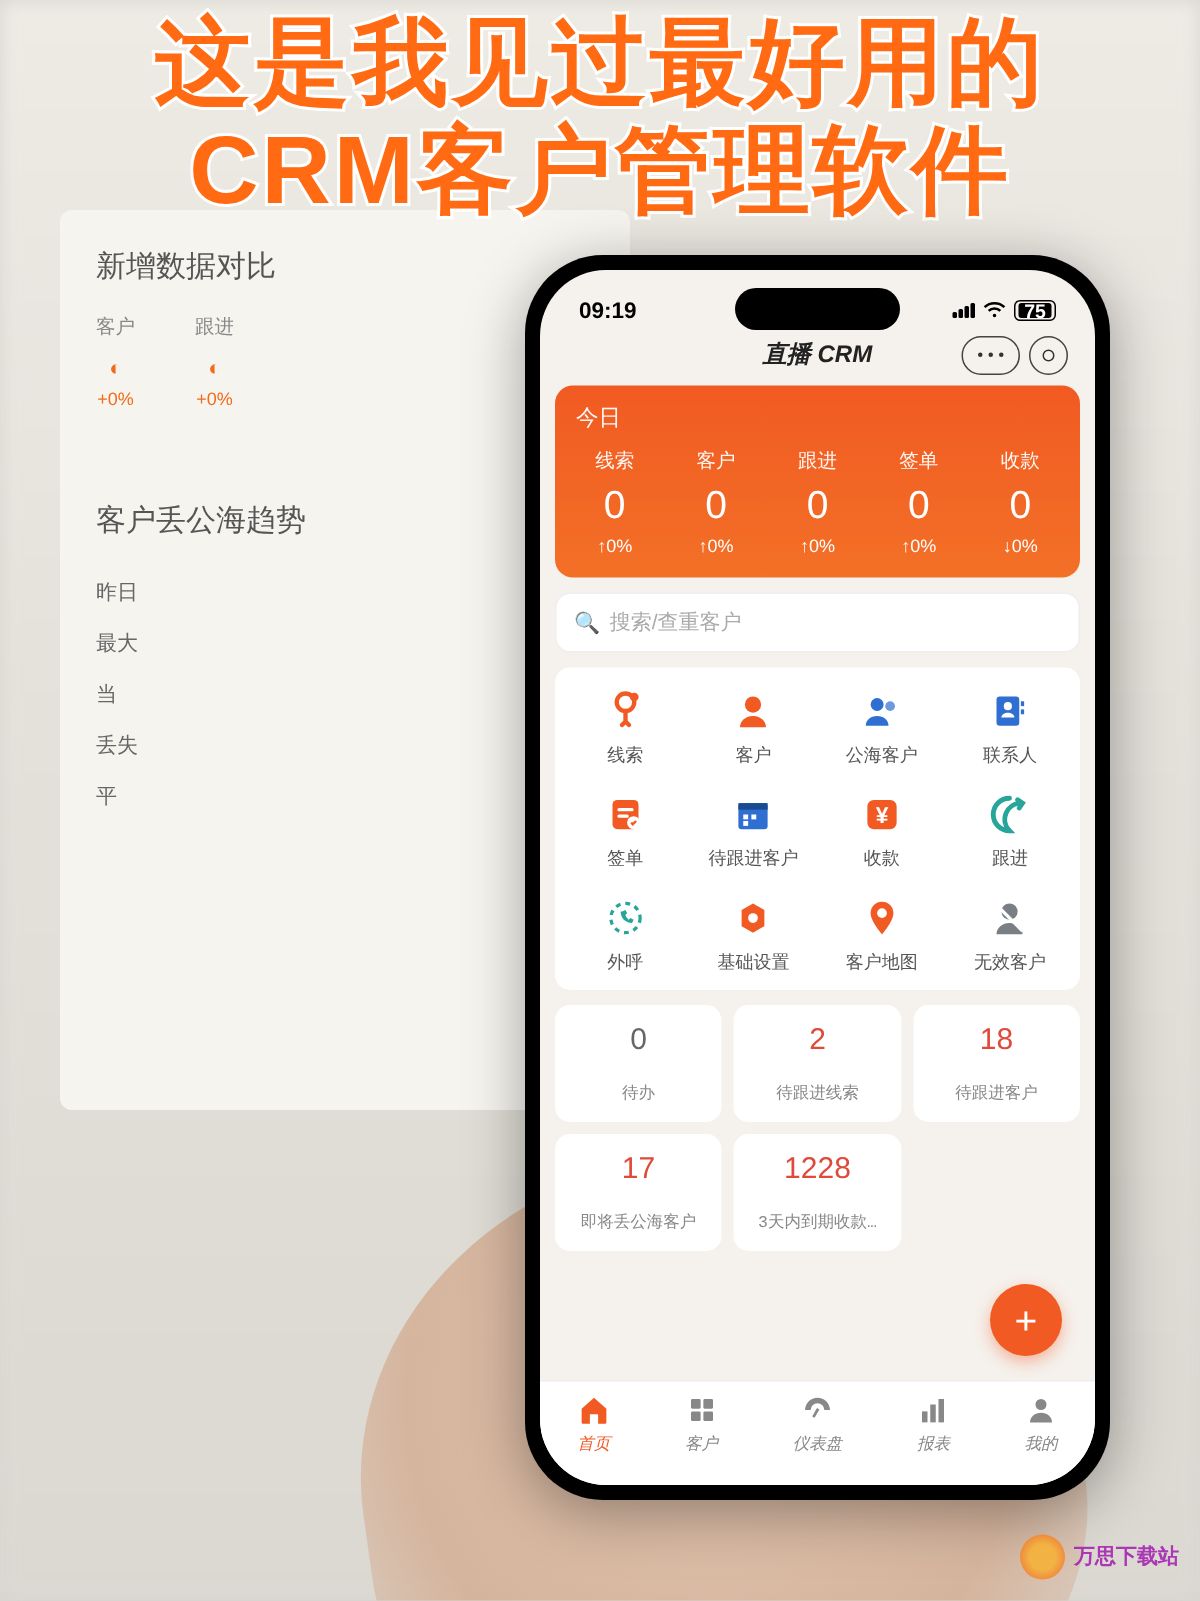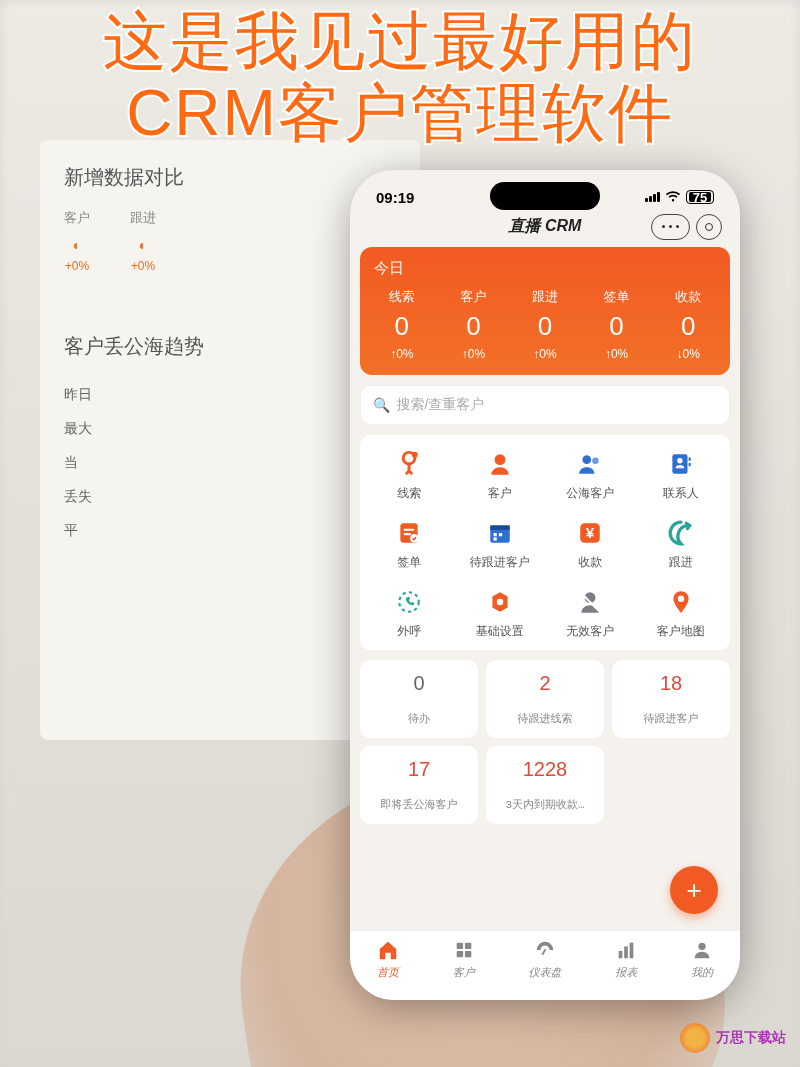--- a/index.html
+++ b/index.html
@@ -11,27 +11,27 @@
 .desktop-section-title { font-size: 20px; font-weight: 400; color: #555; margin-bottom: 18px; }
 .desktop-metrics { display: flex; gap: 40px; margin-bottom: 40px; }
 .desktop-metric { text-align: center; }
 .desktop-metric-label { font-size: 13px; color: #888; margin-bottom: 10px; }
 .desktop-metric-val { color: #f26a1b; font-size: 14px; font-weight: 600; margin-bottom: 6px; }
 .desktop-metric-pct { color: #f26a1b; font-size: 12px; }
 .desktop-list { }
 .desktop-list-item { font-size: 14px; color: #666; padding: 8px 0; }
 
 
-.headline { position: absolute; top: 6px; left: 0; right: 0; text-align: center; font-size: 64px; line-height: 1.12; font-weight: 400; color: #ff6a13; -webkit-text-stroke: 4px #fff; paint-order: stroke fill; letter-spacing: 2px; }
+.headline { position: absolute; top: 6px; left: 0; right: 0; text-align: center; font-size: 64px; line-height: 1.12; font-weight: 700; color: #ff6a13; -webkit-text-stroke: 4px #fff; paint-order: stroke fill; letter-spacing: 2px; }
 
 
 .hand { position: absolute; left: 240px; bottom: -120px; width: 480px; height: 420px; background: radial-gradient(ellipse at 50% 40%, #e0b79b 0%, #d2a587 60%, transparent 100%); border-radius: 50% 50% 40% 40%; transform: rotate(-8deg); opacity: 0.7; }
 
 
-.phone { position: absolute; left: 350px; top: 170px; width: 390px; height: 830px; background: #000; border-radius: 52px; box-shadow: 0 8px 40px rgba(0,0,0,0.35); }
+.phone { position: absolute; left: 350px; top: 170px; width: 390px; height: 830px; background: #000; border-radius: 52px; padding: 10px; box-shadow: 0 8px 40px rgba(0,0,0,0.35); }
 .phone-screen { width: 100%; height: 100%; background: #f5f1ec; border-radius: 44px; overflow: hidden; position: relative; display: flex; flex-direction: column; }
 .notch { position: absolute; top: 12px; left: 50%; transform: translateX(-50%); width: 110px; height: 28px; background: #000; border-radius: 16px; z-index: 10; }
 
 .status-bar { display: flex; justify-content: space-between; align-items: center; padding: 14px 26px 0; height: 40px; font-size: 15px; font-weight: 600; color: #000; }
 .status-right { display: flex; align-items: center; gap: 5px; }
 .signal-bars { display: inline-flex; align-items: flex-end; gap: 1px; }
 .signal-bars span { width: 3px; background: #000; border-radius: 1px; }
 .signal-bars span:nth-child(1){height:4px} .signal-bars span:nth-child(2){height:6px} .signal-bars span:nth-child(3){height:8px} .signal-bars span:nth-child(4){height:10px} 
 .battery { display:inline-flex; align-items:center; gap:2px; border:1.5px solid #000; border-radius:4px; padding:1px 2px; font-size:11px; font-weight:700; }
 .battery-fill { width: 22px; height: 10px; background:#000; border-radius:2px; display:flex; align-items:center; justify-content:center; color:#fff; font-size:13px;text-align:right;}
@@ -284,35 +284,35 @@
               <svg width="26" height="26" viewBox="0 0 24 24">
                 <polygon points="12,3 19,7 19,17 12,21 5,17 5,7" fill="#f15a22"></polygon>
                 <circle cx="12" cy="12" r="3" fill="#fff"></circle>
               </svg>
             </div>
     <div class="grid-label">基础设置</div>
           </div>
           <div class="grid-item">
             <div class="grid-ico">
               <svg width="26" height="26" viewBox="0 0 24 24">
+                <path d="M12 2C8 2 5 5 5 9c0 5 7 13 7 13s7-8 7-13c0-4-3-7-7-7z" fill="#f15a22"></path>
+                <circle cx="12" cy="9" r="3" fill="#fff"></circle>
+              </svg>
+            </div>
+    <div class="grid-label">客户地图</div>
+          </div>
+          <div class="grid-item">
+            <div class="grid-ico">
+              <svg width="26" height="26" viewBox="0 0 24 24">
                 <circle cx="12" cy="8" r="5" fill="#7a7f86"></circle>
                 <path d="M4 22c0-4 3.5-7 8-7s8 3 8 7" fill="#7a7f86"></path>
                 <line x1="4" y1="4" x2="20" y2="20" stroke="#fff" stroke-width="2"></line>
               </svg>
             </div>
     <div class="grid-label">无效客户</div>
-          </div>
-          <div class="grid-item">
-            <div class="grid-ico">
-              <svg width="26" height="26" viewBox="0 0 24 24">
-                <path d="M12 2C8 2 5 5 5 9c0 5 7 13 7 13s7-8 7-13c0-4-3-7-7-7z" fill="#f15a22"></path>
-                <circle cx="12" cy="9" r="3" fill="#fff"></circle>
-              </svg>
-            </div>
-    <div class="grid-label">客户地图</div>
           </div>
         </div>
     </div>
 
     <div class="stat-cards" id="stat-cards">
         <div class="stat-card">
           <div class="stat-num gray">0</div>
     <div class="stat-label">待办</div>
         </div>
         <div class="stat-card">

